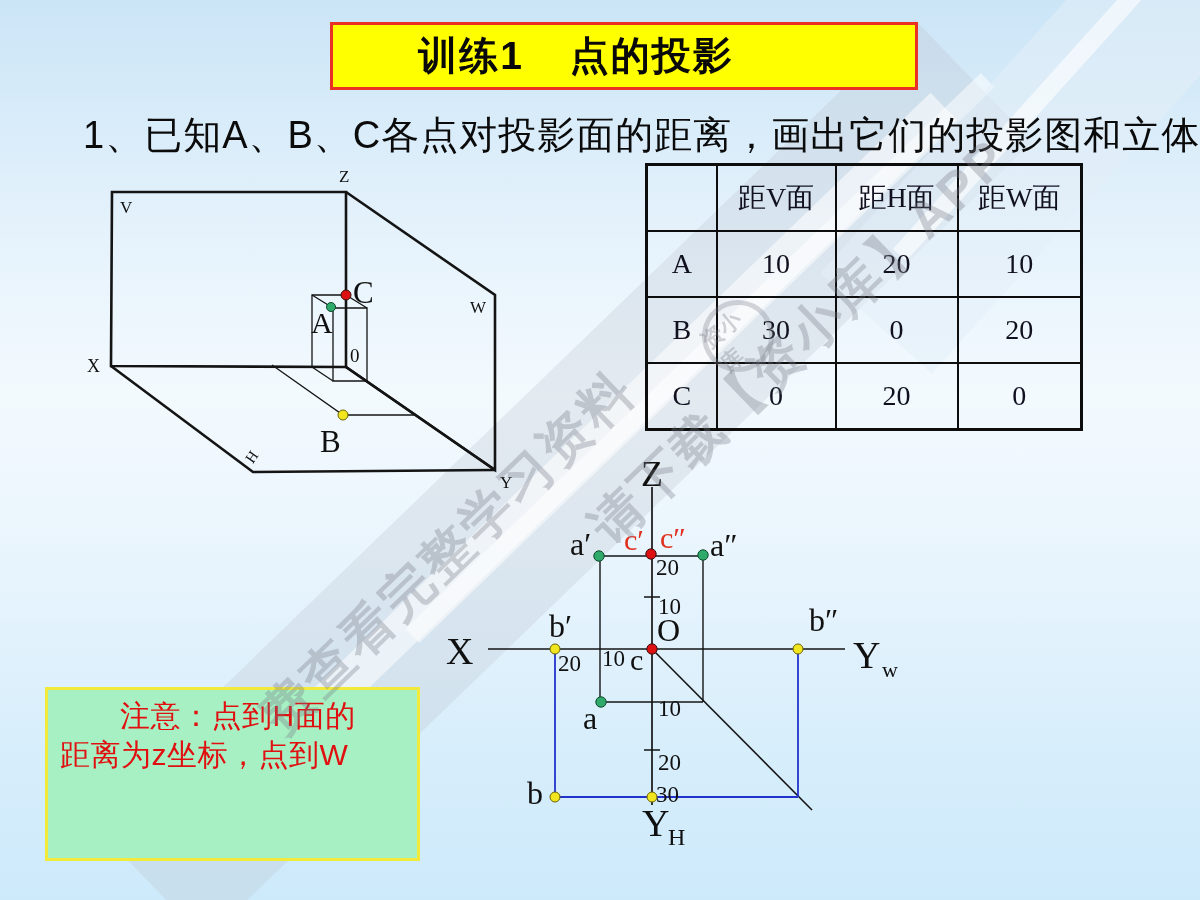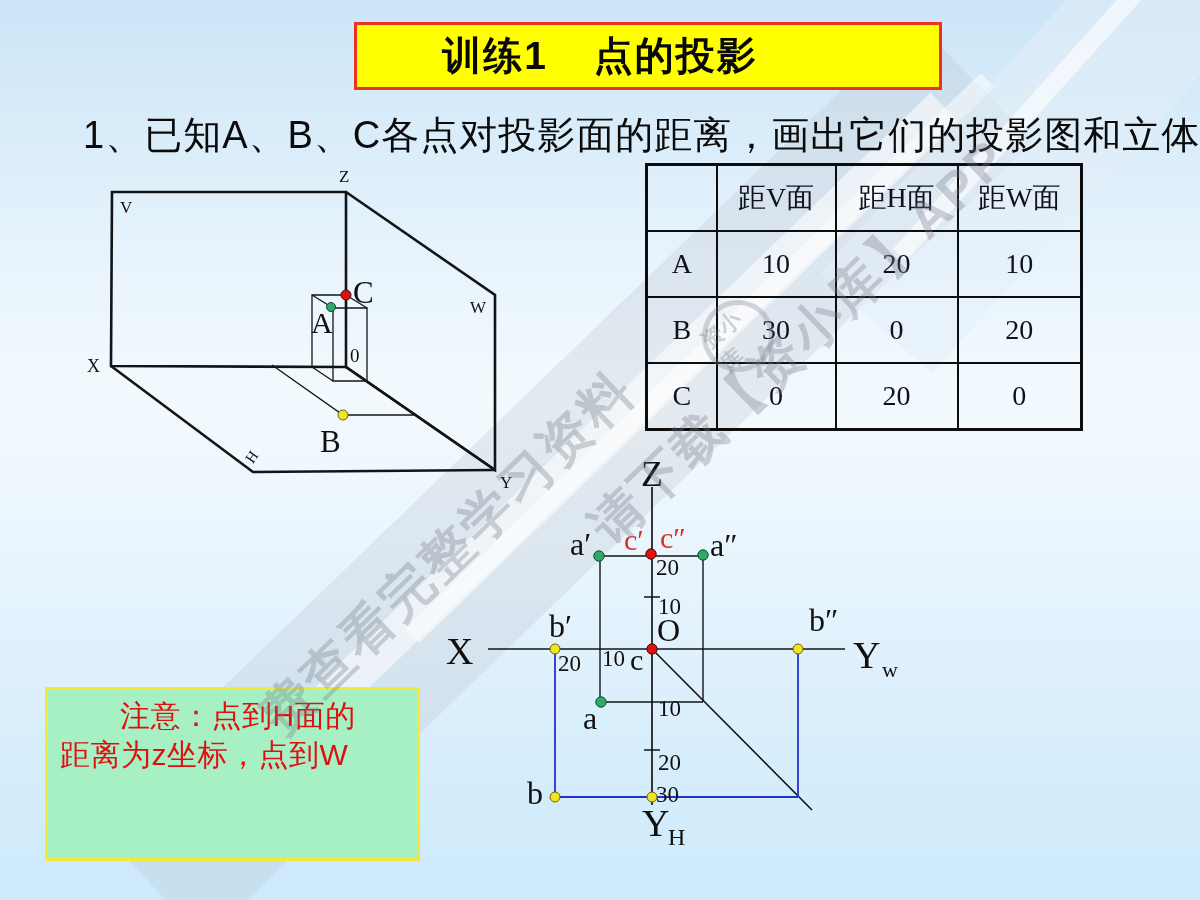--- a/index.html
+++ b/index.html
@@ -6,21 +6,21 @@
   .slide{
     position:relative; width:1200px; height:900px; overflow:hidden;
     font-family:"Liberation Sans","DejaVu Sans",sans-serif;
     background:linear-gradient(180deg,#cbe5f7 0%,#e7f3fc 28%,#f3fafe 44%,#eaf5fd 60%,#d8eefb 82%,#cdeafb 100%);
   }
   .band{position:absolute; pointer-events:none;}
   
   .banner{
     position:absolute; left:330px; top:22px; width:588px; height:68px;
     background:#ffff00; border:3px solid #e93223; box-sizing:border-box;
-    display:flex; align-items:center; justify-content:center; gap:46px; padding-right:96px;margin-left:24px;
+    display:flex; align-items:center; justify-content:center; gap:46px; padding-right:96px;
   }
   .banner span{font-size:39px; font-weight:bold; color:#090909; letter-spacing:2px; white-space:nowrap;}
   .problem{
     position:absolute; left:83px; top:110px; width:1040px;
     font-size:38px; color:#0b0b0b; letter-spacing:1px; white-space:nowrap;
   }
   
   table.dist{
     position:absolute; left:645px; top:163px; border-collapse:collapse;
     font-family:"Liberation Serif","DejaVu Serif",serif;

